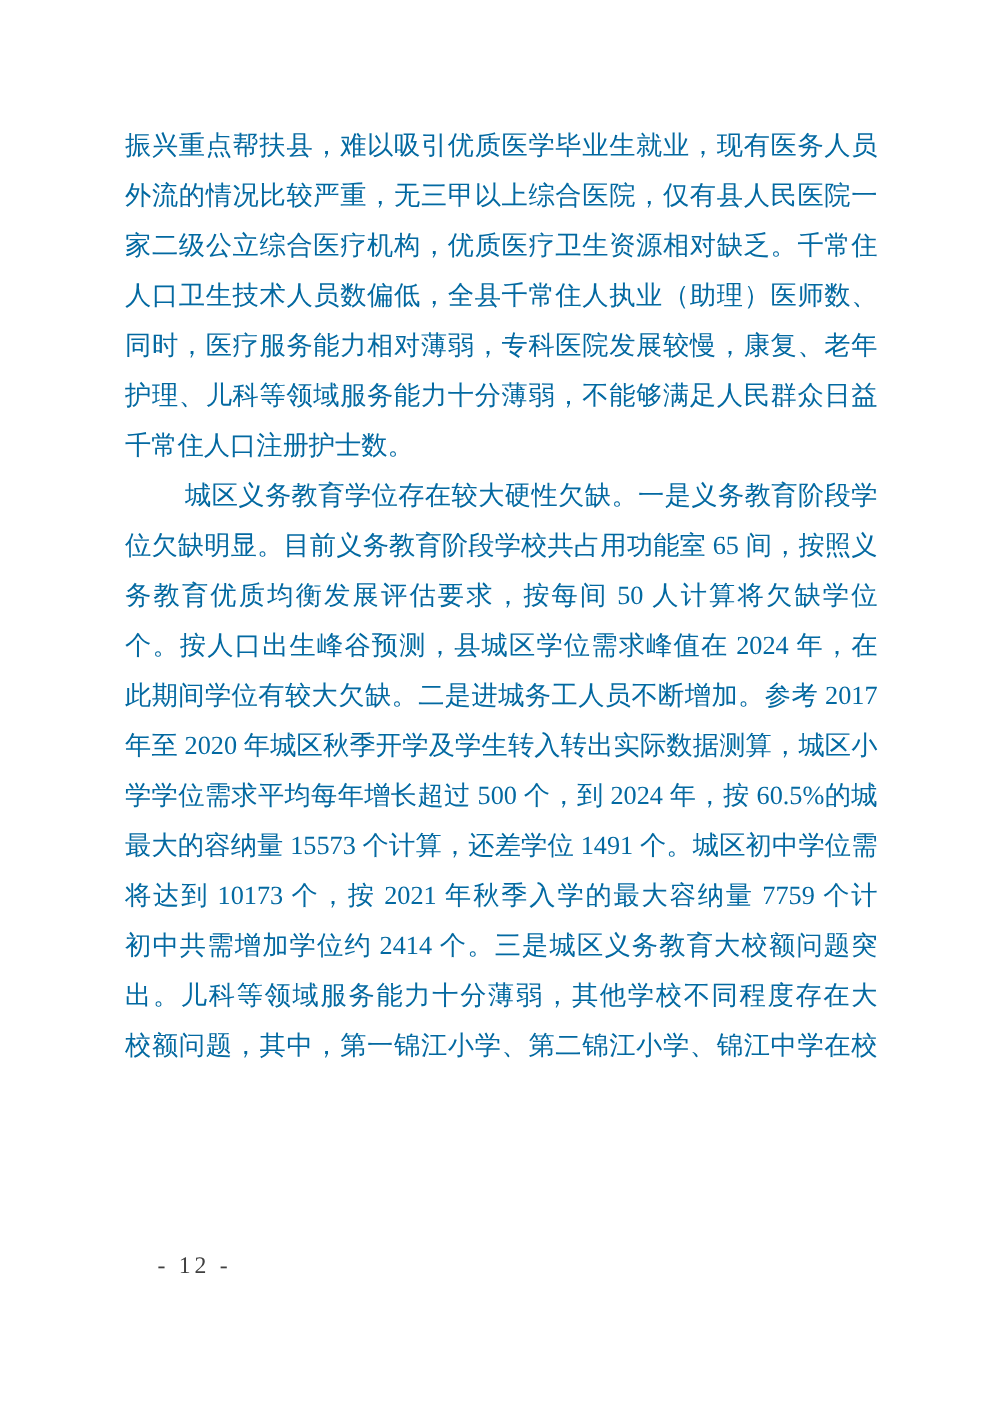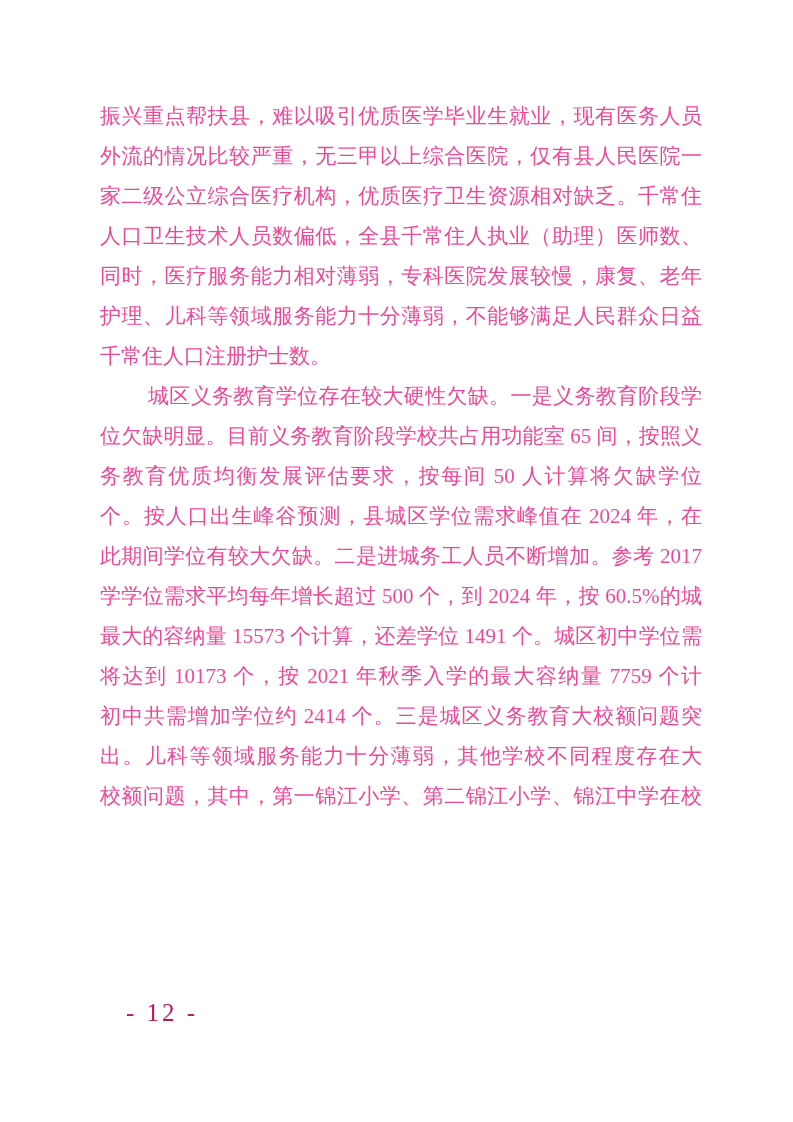--- a/index.html
+++ b/index.html
@@ -32,37 +32,37 @@
   }
   .line {
     margin: 0;
     padding: 0;
     height: 40px;
     line-height: 40px;
     font-size: 21px;
     overflow: hidden;
     text-align: justify;
     text-align-last: justify;
-    color: #ec4899;
+    color: #0369a1;
   }
   .line.para-end {
     text-align-last: left;
   }
   .line.para-start {
     text-indent: 48px;
   }
   .page-footer {
     position: absolute;
     left: 126px;
     top: 1000px;
     height: 26px;
     line-height: 26px;
-    font-size: 25px;
+    font-size: 19px;
     letter-spacing: 3px;
-    color: #be185d;
+    color: #404040;
   }
 </style>
 </head>
 <body>
 
 <div class="page">
 
   <main class="text-block">
 
     <section class="para">
@@ -74,20 +74,21 @@
       <p class="line">护理、儿科等领域服务能力十分薄弱，不能够满足人民群众日益</p>
       <p class="line para-end">千常住人口注册护士数。</p>
     </section>
 
     <section class="para">
       <p class="line para-start">城区义务教育学位存在较大硬性欠缺。一是义务教育阶段学</p>
       <p class="line">位欠缺明显。目前义务教育阶段学校共占用功能室 65 间，按照义</p>
       <p class="line">务教育优质均衡发展评估要求，按每间 50 人计算将欠缺学位 3250</p>
       <p class="line">个。按人口出生峰谷预测，县城区学位需求峰值在 2024 年，在</p>
       <p class="line">此期间学位有较大欠缺。二是进城务工人员不断增加。参考 2017</p>
+      <p class="line">年至 2020 年城区秋季开学及学生转入转出实际数据测算，城区小</p>
       <p class="line">学学位需求平均每年增长超过 500 个，到 2024 年，按 60.5%的城</p>
       <p class="line">最大的容纳量 15573 个计算，还差学位 1491 个。城区初中学位需</p>
       <p class="line">将达到 10173 个，按 2021 年秋季入学的最大容纳量 7759 个计算，</p>
       <p class="line">初中共需增加学位约 2414 个。三是城区义务教育大校额问题突</p>
       <p class="line">出。儿科等领域服务能力十分薄弱，其他学校不同程度存在大</p>
       <p class="line">校额问题，其中，第一锦江小学、第二锦江小学、锦江中学在校</p>
     </section>
 
   </main>
 

